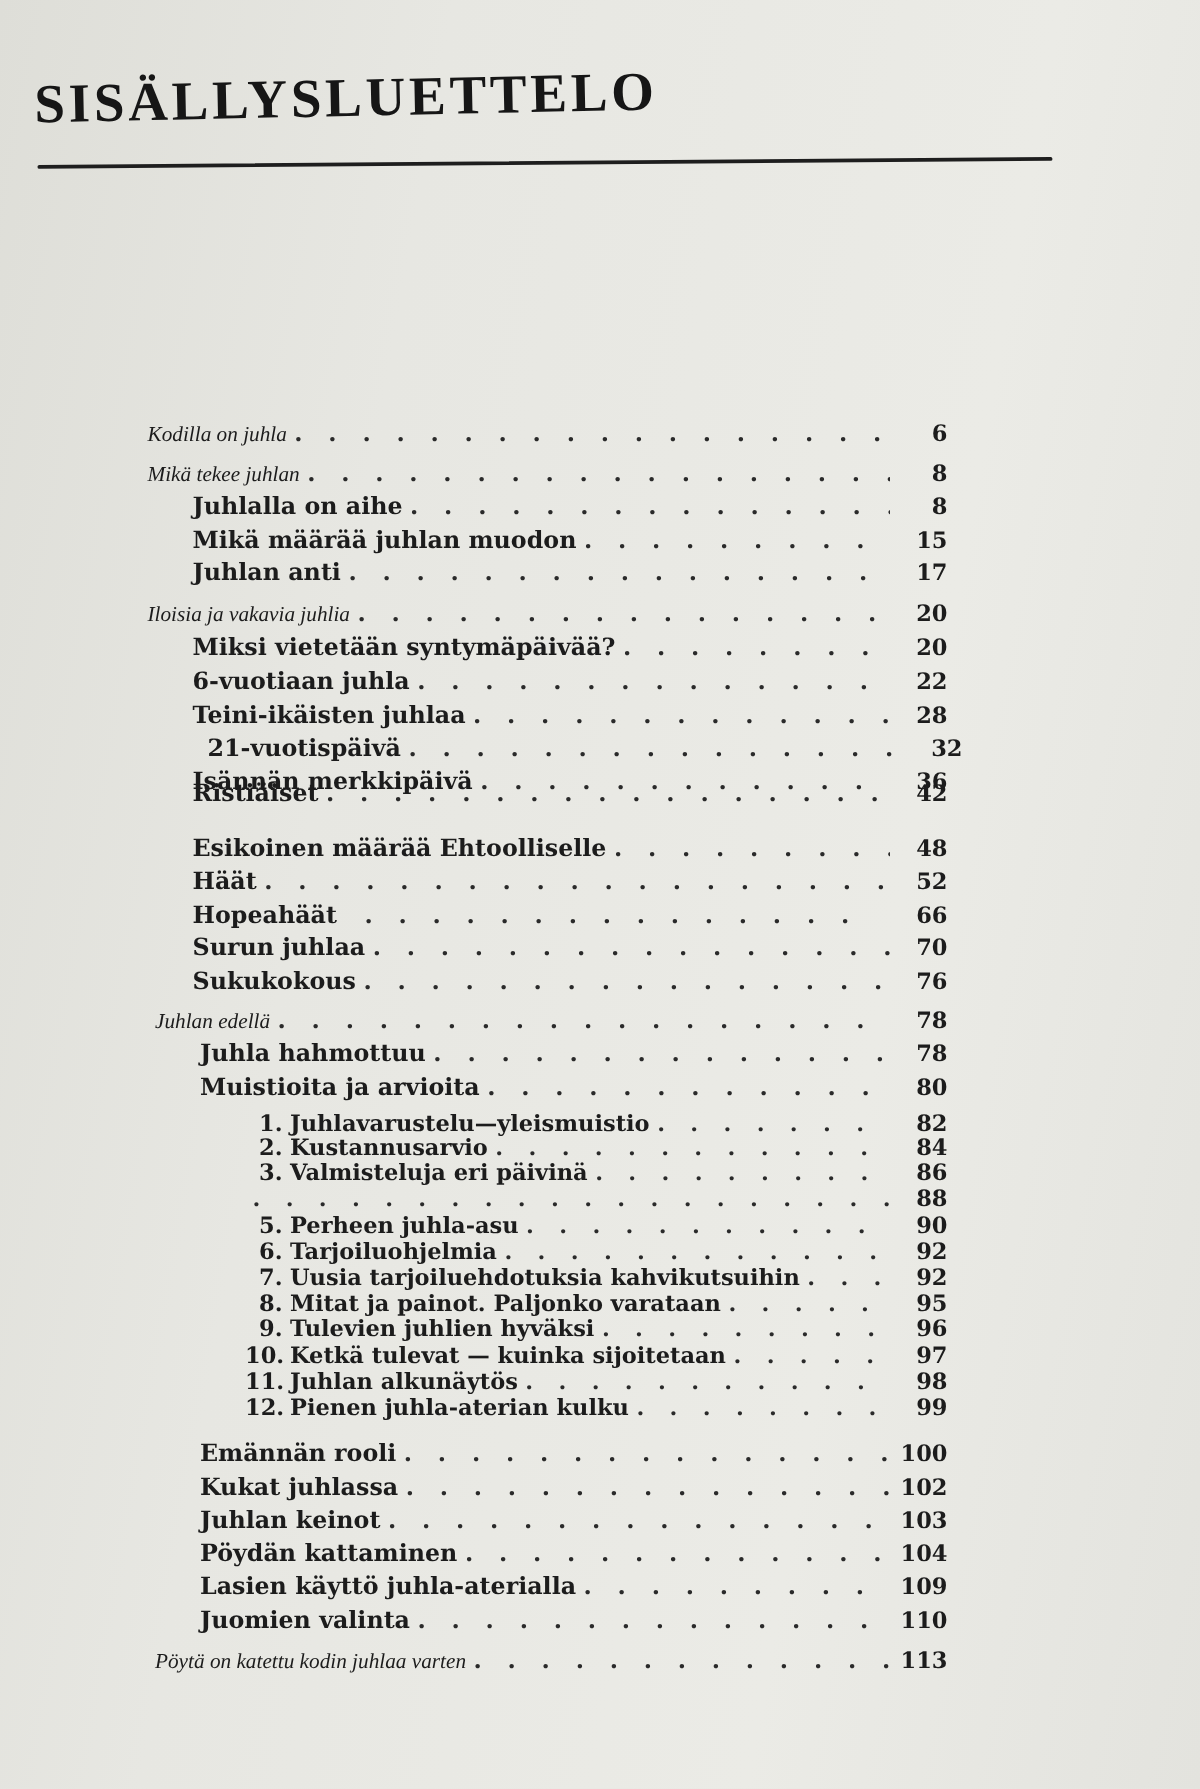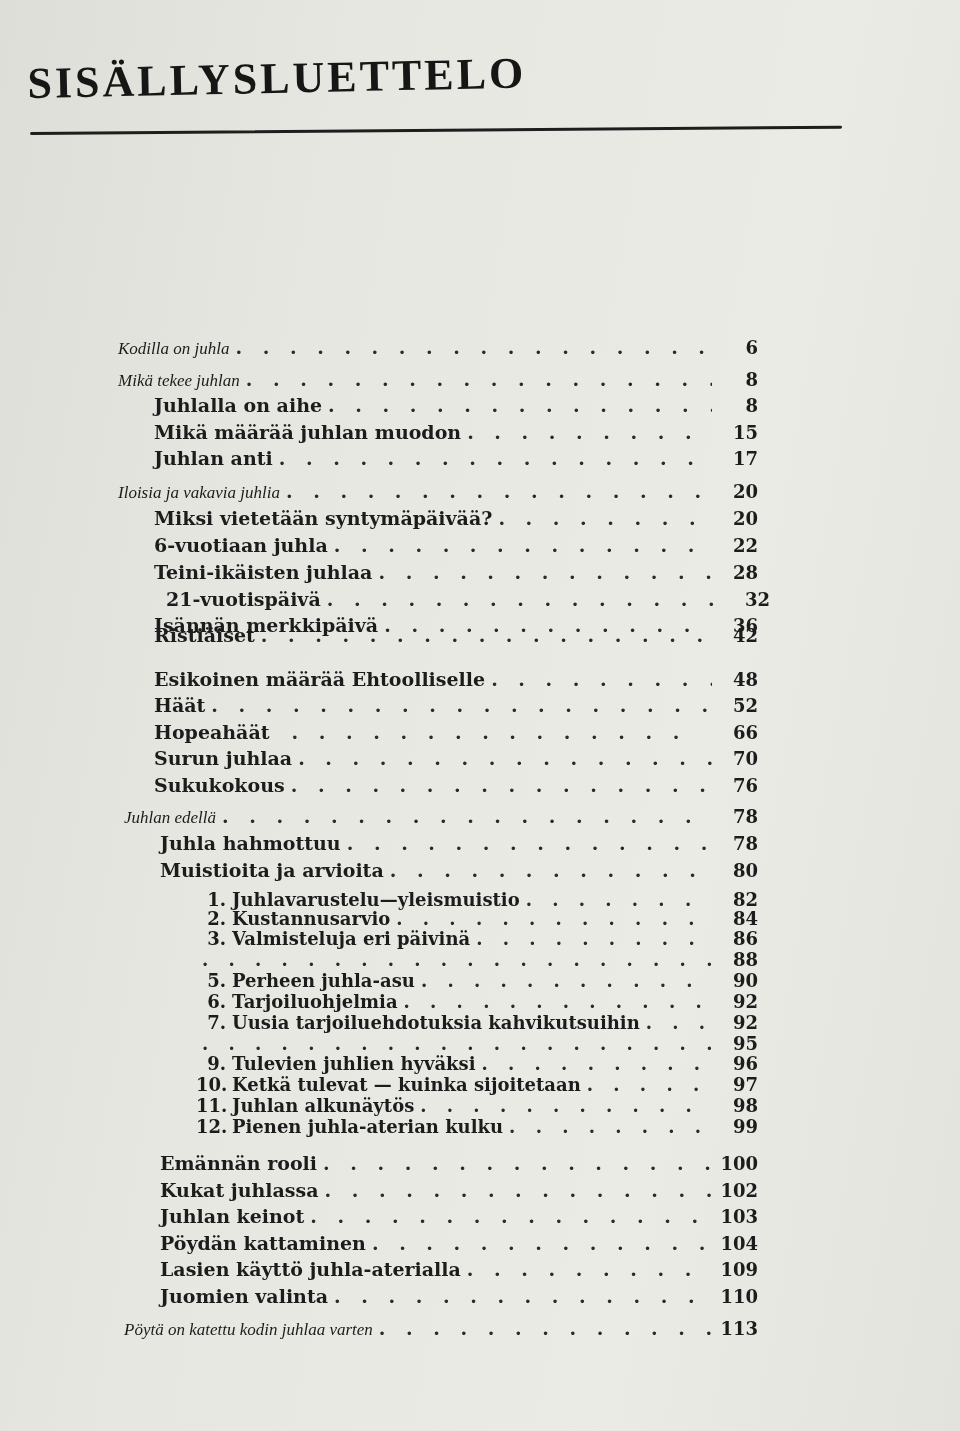--- a/index.html
+++ b/index.html
@@ -181,20 +181,21 @@
         <span class="label"><span class="num">6.</span><span>Tarjoiluohjelmia</span></span>
         <span class="dots">. . . . . . . . . . . . . . . . . . . . . . . . . . . . . . . . . . . . . . . .</span>
         <span class="page-num">92</span>
       </div>
       <div class="row item" style="left: 78px; width: 562px; top: 680px;">
         <span class="label"><span class="num">7.</span><span>Uusia tarjoiluehdotuksia kahvikutsuihin</span></span>
         <span class="dots">. . . . . . . . . . . . . . . . . . . . . . . . . . . . . . . . . . . . . . . .</span>
         <span class="page-num">92</span>
       </div>
       <div class="row item" style="left: 78px; width: 562px; top: 701px;">
+        <span class="label"><span class="num">8.</span><span>Mitat ja painot. Paljonko varataan</span></span>
         <span class="dots">. . . . . . . . . . . . . . . . . . . . . . . . . . . . . . . . . . . . . . . .</span>
         <span class="page-num">95</span>
       </div>
       <div class="row item" style="left: 78px; width: 562px; top: 721px;">
         <span class="label"><span class="num">9.</span><span>Tulevien juhlien hyväksi</span></span>
         <span class="dots">. . . . . . . . . . . . . . . . . . . . . . . . . . . . . . . . . . . . . . . .</span>
         <span class="page-num">96</span>
       </div>
       <div class="row item" style="left: 78px; width: 562px; top: 742px;">
         <span class="label"><span class="num">10.</span><span>Ketkä tulevat — kuinka sijoitetaan</span></span>

